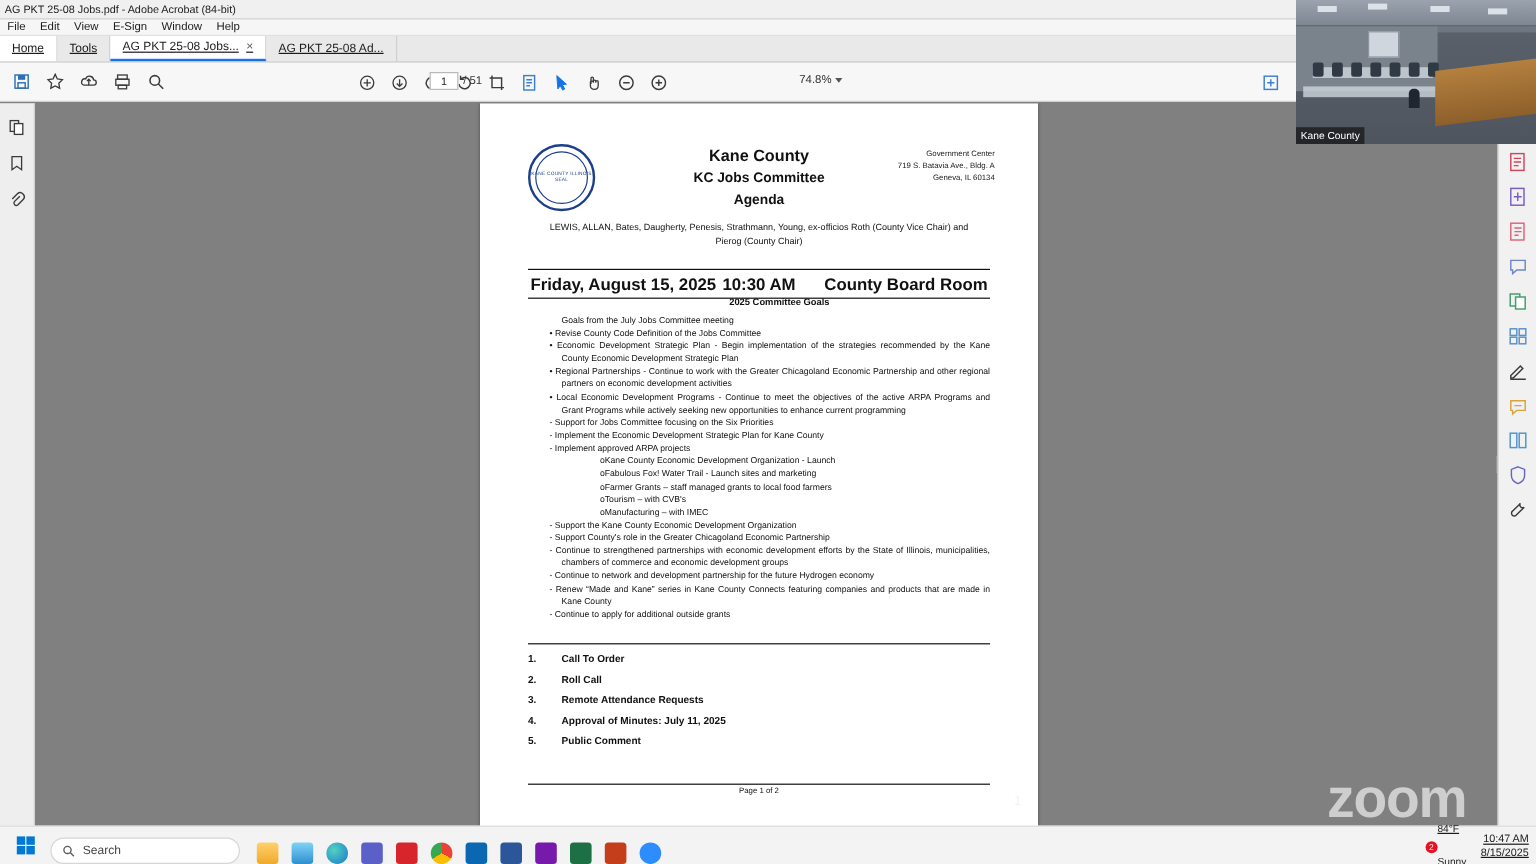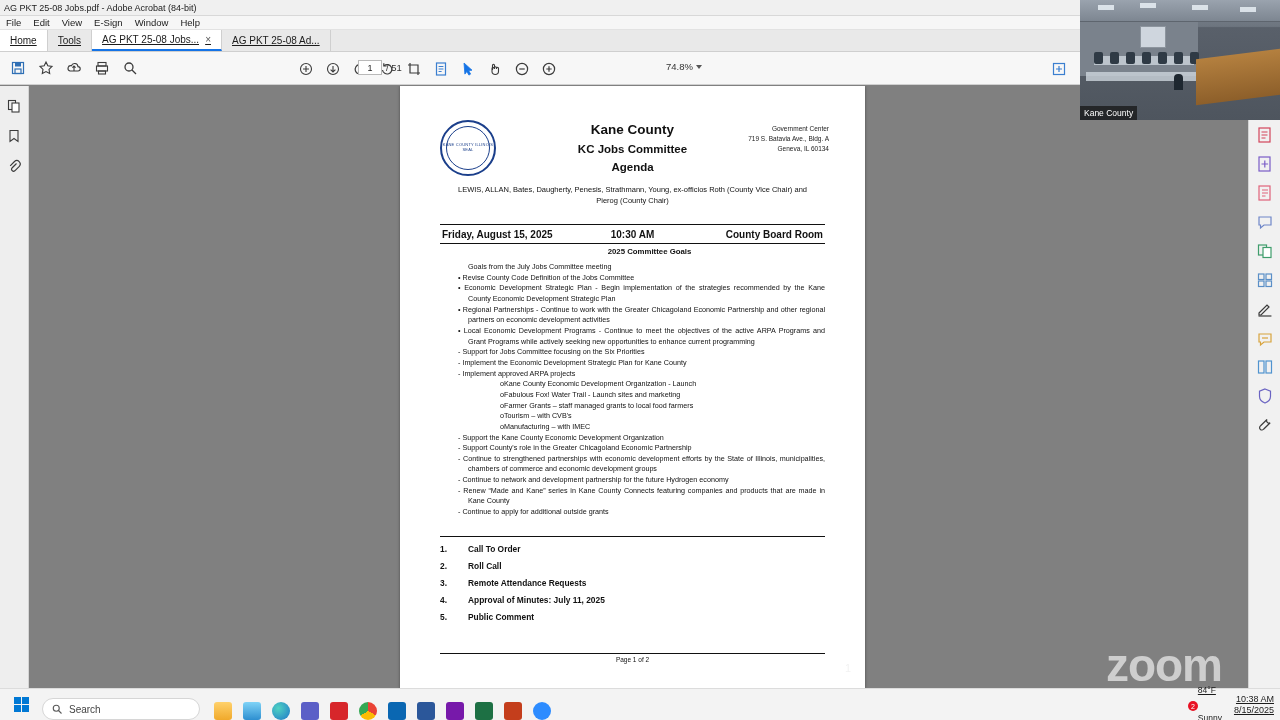--- a/index.html
+++ b/index.html
@@ -148,21 +148,21 @@
 
   .members {
     position: absolute; left: 48px; right: 48px; top: 98px;
     font-size: 7.5px; line-height: 1.5; text-align: center; color: #111;
   }
   .metarow {
     position: absolute; left: 40px; right: 40px; top: 138px;
     border-top: 1.4px solid #111; border-bottom: 1.4px solid #111;
     padding: 4px 2px 3px 2px;
     display: flex; justify-content: space-between; align-items: baseline;
-    font-size: 10px; font-weight: bold; color: #111;
+    font-size: 14px; font-weight: bold; color: #111;
   }
   .metarow .mid { position: absolute; left: 0; right: 0; text-align: center; }
 
   .goals-title {
     position: absolute; left: 0; right: 0; top: 161px;
     text-align: center; font-size: 7.8px; font-weight: bold; color: #111; padding-left: 34px;
   }
   .goals {
     position: absolute; left: 52px; right: 40px; top: 176px;
     font-size: 7.2px; line-height: 1.48; color: #111; text-align: justify;
@@ -715,19 +715,19 @@
         <span style="position:relative; display:inline-block;">
           <span class="badge-red">2</span>
           <span class="sun"></span>
         </span>
         <span class="wtxt">
           <span style="display:block;">84°F</span>
           <span style="display:block;margin-top:18px;">Sunny</span>
         </span>
       </div>
       <div class="clock">
-        <span style="display:block;">10:38 AM</span>
+        <span style="display:block;">10:47 AM</span>
         <span style="display:block;">8/15/2025</span>
       </div>
     </div>
   </div>
 
 </div>
 
 </body></html>

